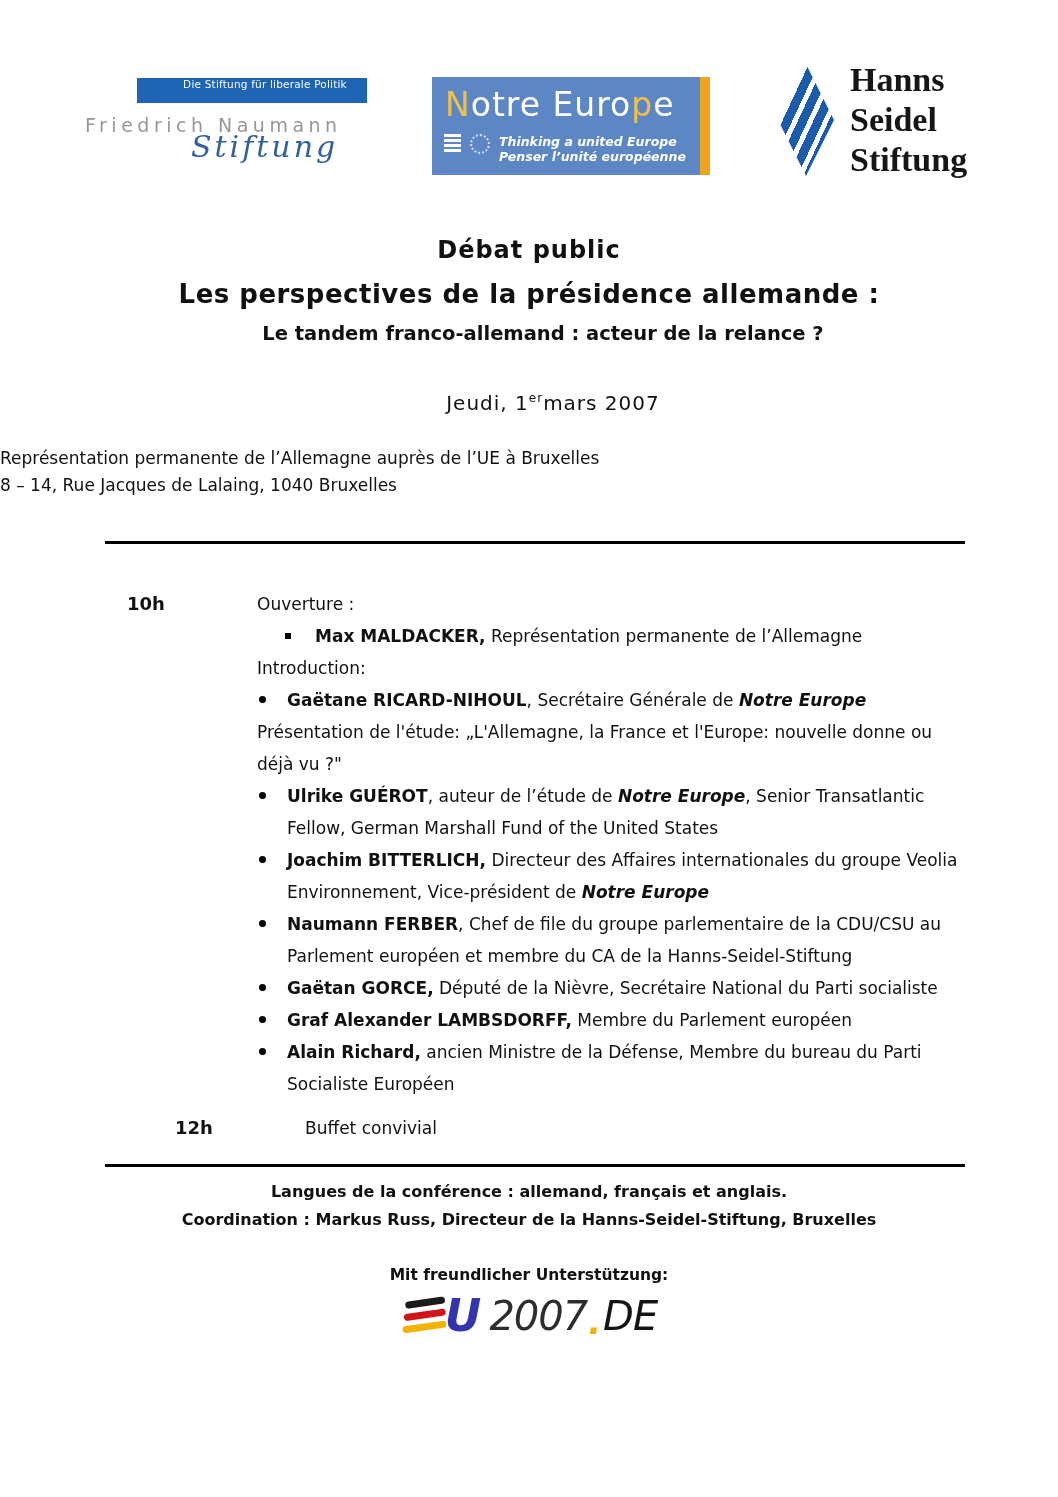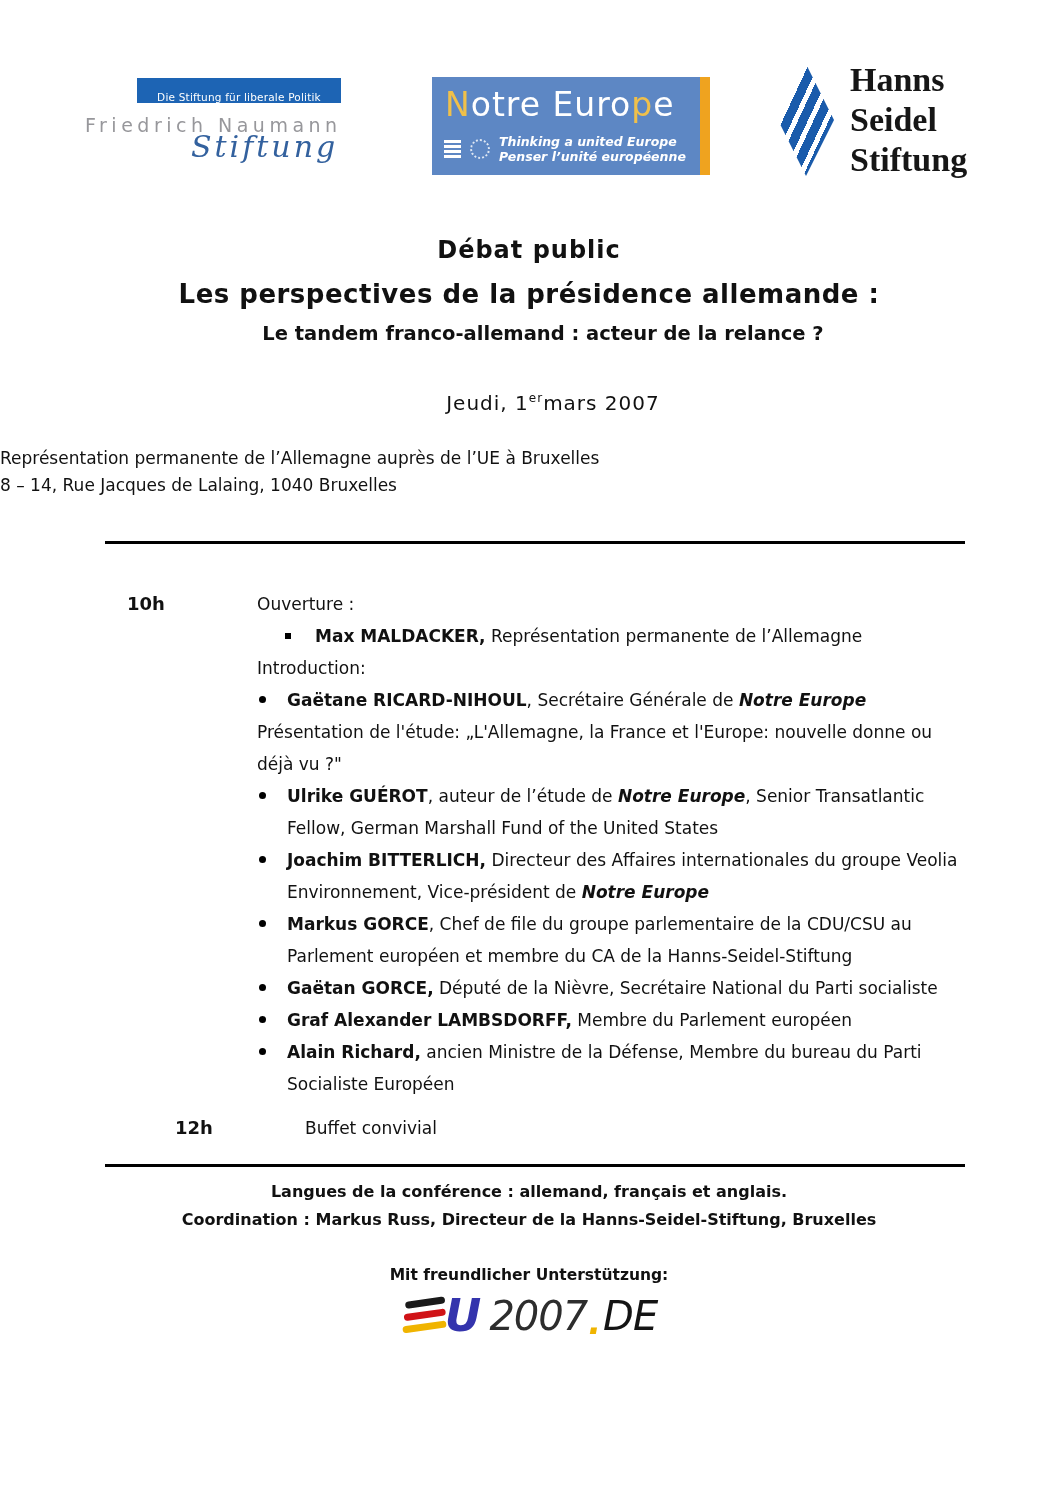--- a/index.html
+++ b/index.html
@@ -3,32 +3,32 @@
 <meta charset="utf-8">
 <style>
   html,body{margin:0;padding:0;background:#e8e8e8;}
   .page{position:relative;width:1058px;height:1497px;margin:0 auto;background:#ffffff;
         font-family:"DejaVu Sans",sans-serif;color:#111;overflow:hidden;}
 
   
   .logo-band{position:relative;height:182px;}
   .fns{position:absolute;left:85px;top:72px;width:265px;height:100px;}
   .fns-bar{position:absolute;left:52px;top:6px;width:204px;height:25px;background:#1d64b4;
-           color:#fff;font-size:10.5px;display:flex;align-items:flex-end;justify-content:center;
-           letter-spacing:.2px;white-space:nowrap;}
+           color:#fff;font-size:10.5px;display:flex;align-items:flex-start;justify-content:center;
+           letter-spacing:.2px;white-space:nowrap;padding-left:26px;}
   .fns-name{position:absolute;left:0;top:42px;font-size:19px;color:#97979b;
             letter-spacing:4.5px;white-space:nowrap;}
   .fns-script{position:absolute;left:106px;top:57px;font-family:"DejaVu Serif",serif;
               font-style:italic;font-size:30px;color:#33619e;letter-spacing:3px;}
 
   .ne{position:absolute;left:432px;top:77px;width:278px;height:98px;background:#5d87c4;}
   .ne-stripe{position:absolute;right:0;top:0;width:10px;height:98px;background:#efa31f;}
   .ne-title{position:absolute;left:13px;top:8px;font-size:33px;color:#fff;white-space:nowrap;letter-spacing:1px;}
   .ne-title .accent{color:#f0c04a;}
-  .ne-sub{position:absolute;left:12px;bottom:11px;display:flex;align-items:center;gap:9px;}
+  .ne-sub{position:absolute;left:12px;bottom:11px;display:flex;gap:9px;}
   .ne-lines-icon{width:17px;height:19px;
      background:repeating-linear-gradient(180deg,#fff 0 3px,rgba(255,255,255,0) 3px 5px);}
   .ne-stars-icon{width:16px;height:16px;border:2px dotted rgba(255,255,255,.8);border-radius:50%;}
   .ne-taglines{color:#fff;font-style:italic;font-weight:bold;font-size:12.5px;line-height:15px;white-space:nowrap;}
 
   .hss{position:absolute;left:778px;top:58px;width:212px;height:124px;}
   .hss-diamond{position:absolute;left:0;top:6px;width:56px;height:112px;
      clip-path:polygon(50% 0,100% 50%,50% 100%,0 50%);
      background:repeating-linear-gradient(115deg,#1a5bab 0 9px,#ffffff 9px 14px);}
   .hss-text{position:absolute;left:72px;top:2px;font-family:"Liberation Serif",serif;
@@ -140,21 +140,21 @@
 
         <p class="rd-item"><span class="rd-bullet"></span><span class="b">Gaëtane RICARD-NIHOUL</span><span>, Secrétaire Générale de </span><span class="bi">Notre Europe</span></p>
 
         <p class="presentation">Présentation de l'étude: „L'Allemagne, la France et l'Europe: nouvelle donne ou déjà vu ?"</p>
 
         <p class="rd-item narrow690"><span class="rd-bullet"></span><span class="b">Ulrike GUÉROT</span><span>, auteur de l’étude de </span><span class="bi">Notre Europe</span><span>, Senior Transatlantic Fellow, German Marshall Fund of the United States</span></p>
 
 
         <p class="rd-item debat-item narrow680"><span class="rd-bullet"></span><span class="b">Joachim BITTERLICH,</span><span> Directeur des Affaires internationales du groupe Veolia Environnement, Vice-président de </span><span class="bi">Notre Europe</span></p>
 
-        <p class="rd-item debat-item"><span class="rd-bullet"></span><span class="b">Markus GORCE</span><span>, Chef de file du groupe parlementaire de la CDU/CSU au Parlement européen et membre du CA de la Hanns-Seidel-Stiftung</span></p>
+        <p class="rd-item debat-item"><span class="rd-bullet"></span><span class="b">Naumann FERBER</span><span>, Chef de file du groupe parlementaire de la CDU/CSU au Parlement européen et membre du CA de la Hanns-Seidel-Stiftung</span></p>
 
         <p class="rd-item debat-item"><span class="rd-bullet"></span><span class="b">Gaëtan GORCE,</span><span> Député de la Nièvre, Secrétaire National du Parti socialiste</span></p>
 
         <p class="rd-item debat-item"><span class="rd-bullet"></span><span class="b">Graf Alexander LAMBSDORFF,</span><span> Membre du Parlement européen</span></p>
 
         <p class="rd-item debat-item"><span class="rd-bullet"></span><span class="b">Alain Richard,</span><span> ancien Ministre de la Défense, Membre du bureau du Parti Socialiste Européen</span></p>
 
       </div>
     </div>
 

